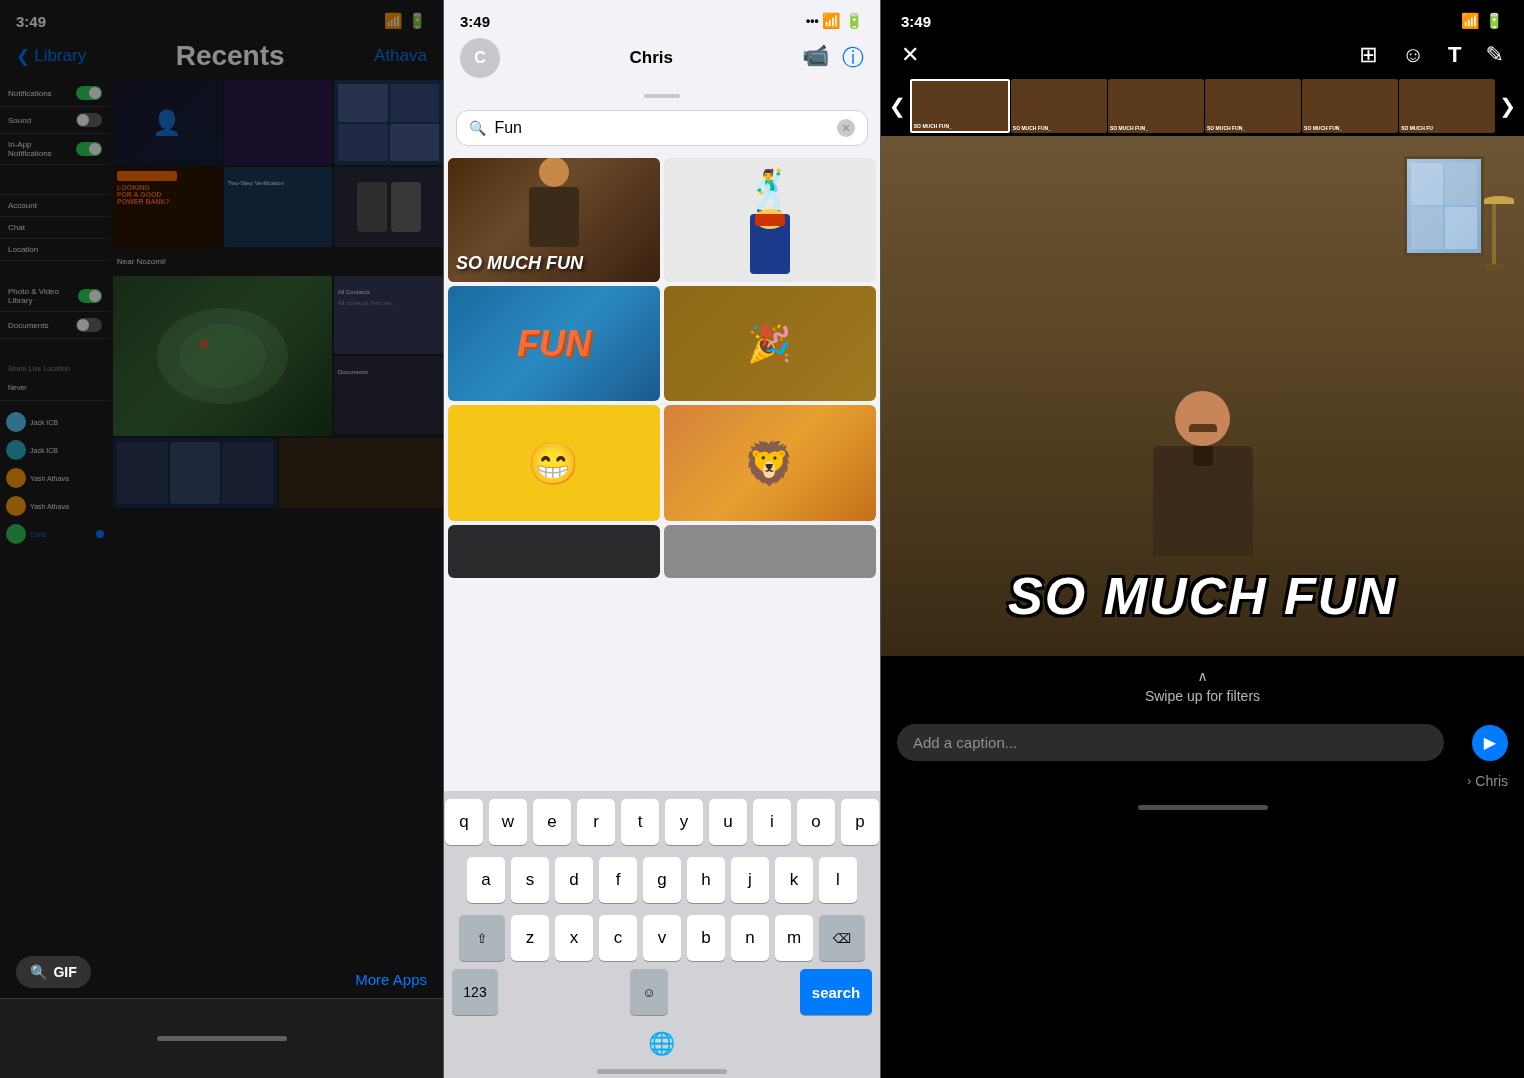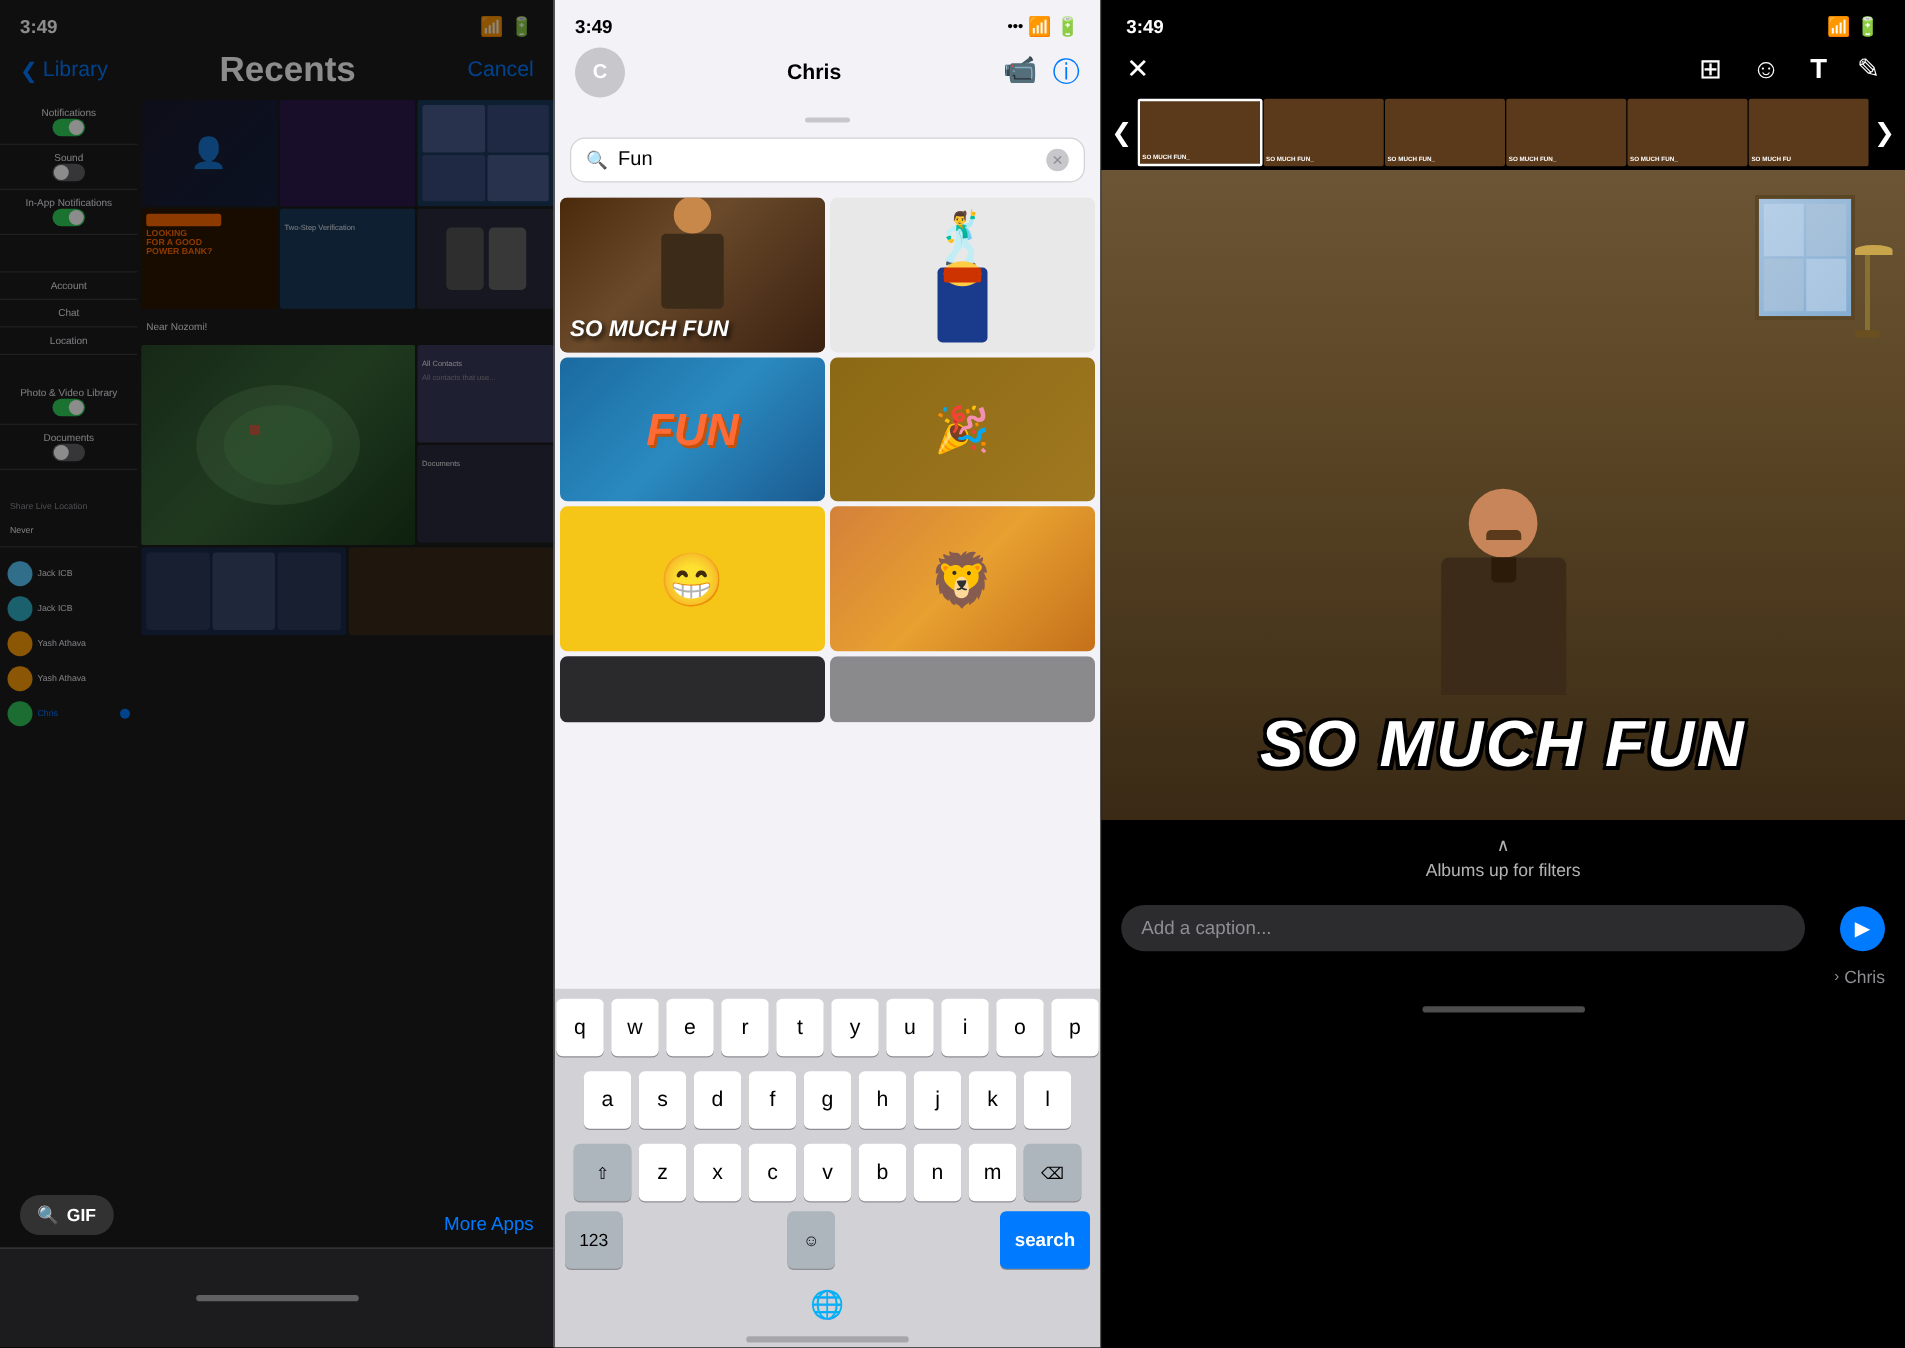--- a/index.html
+++ b/index.html
@@ -54,21 +54,20 @@
       height: 860px;
       background: #1c1c1e;
       overflow: hidden;
     }
     .settings-row {
       display: flex;
       align-items: center;
       justify-content: space-between;
       padding: 6px 8px;
       border-bottom: 0.5px solid #3a3a3c;
-      flex-direction: column;
     }
     .settings-label { color: #e5e5ea; font-size: 8px; }
     .toggle {
       width: 26px; height: 14px;
       background: #30d158;
       border-radius: 7px;
       position: relative;
     }
     .toggle::after {
       content: '';
@@ -514,21 +513,21 @@
       <span>📶</span>
       <span>🔋</span>
     </div>
   </div>
   <div class="photos-nav">
     <div class="back-btn">
       <span>❮</span>
       <span>Library</span>
     </div>
     <span class="title">Recents</span>
-    <span class="cancel-btn">Cancel</span>
+    <span class="cancel-btn">Athava</span>
   </div>
 
   <div class="photos-content">
 
     <div class="left-settings">
       <div class="settings-row">
         <span class="settings-label">Notifications</span>
         <div class="toggle"></div>
       </div>
       <div class="settings-row">
@@ -888,21 +887,21 @@
           <div style="position:absolute;top:0;left:50%;transform:translateX(-50%);width:20px;height:20px;background:#2d1b0a;border-radius:0 0 4px 4px;"></div>
         </div>
       </div>
     </div>
 
     <div class="main-gif-text">SO MUCH FUN</div>
   </div>
 
   <div class="swipe-up-area">
     <span class="swipe-arrow">∧</span>
-    <span class="swipe-text">Albums up for filters</span>
+    <span class="swipe-text">Swipe up for filters</span>
   </div>
 
   <div class="caption-area">
     <div class="caption-input">
       <span style="color:#8e8e93;">Add a caption...</span>
     </div>
     <div class="send-btn">
       <span>▶</span>
     </div>
   </div>

